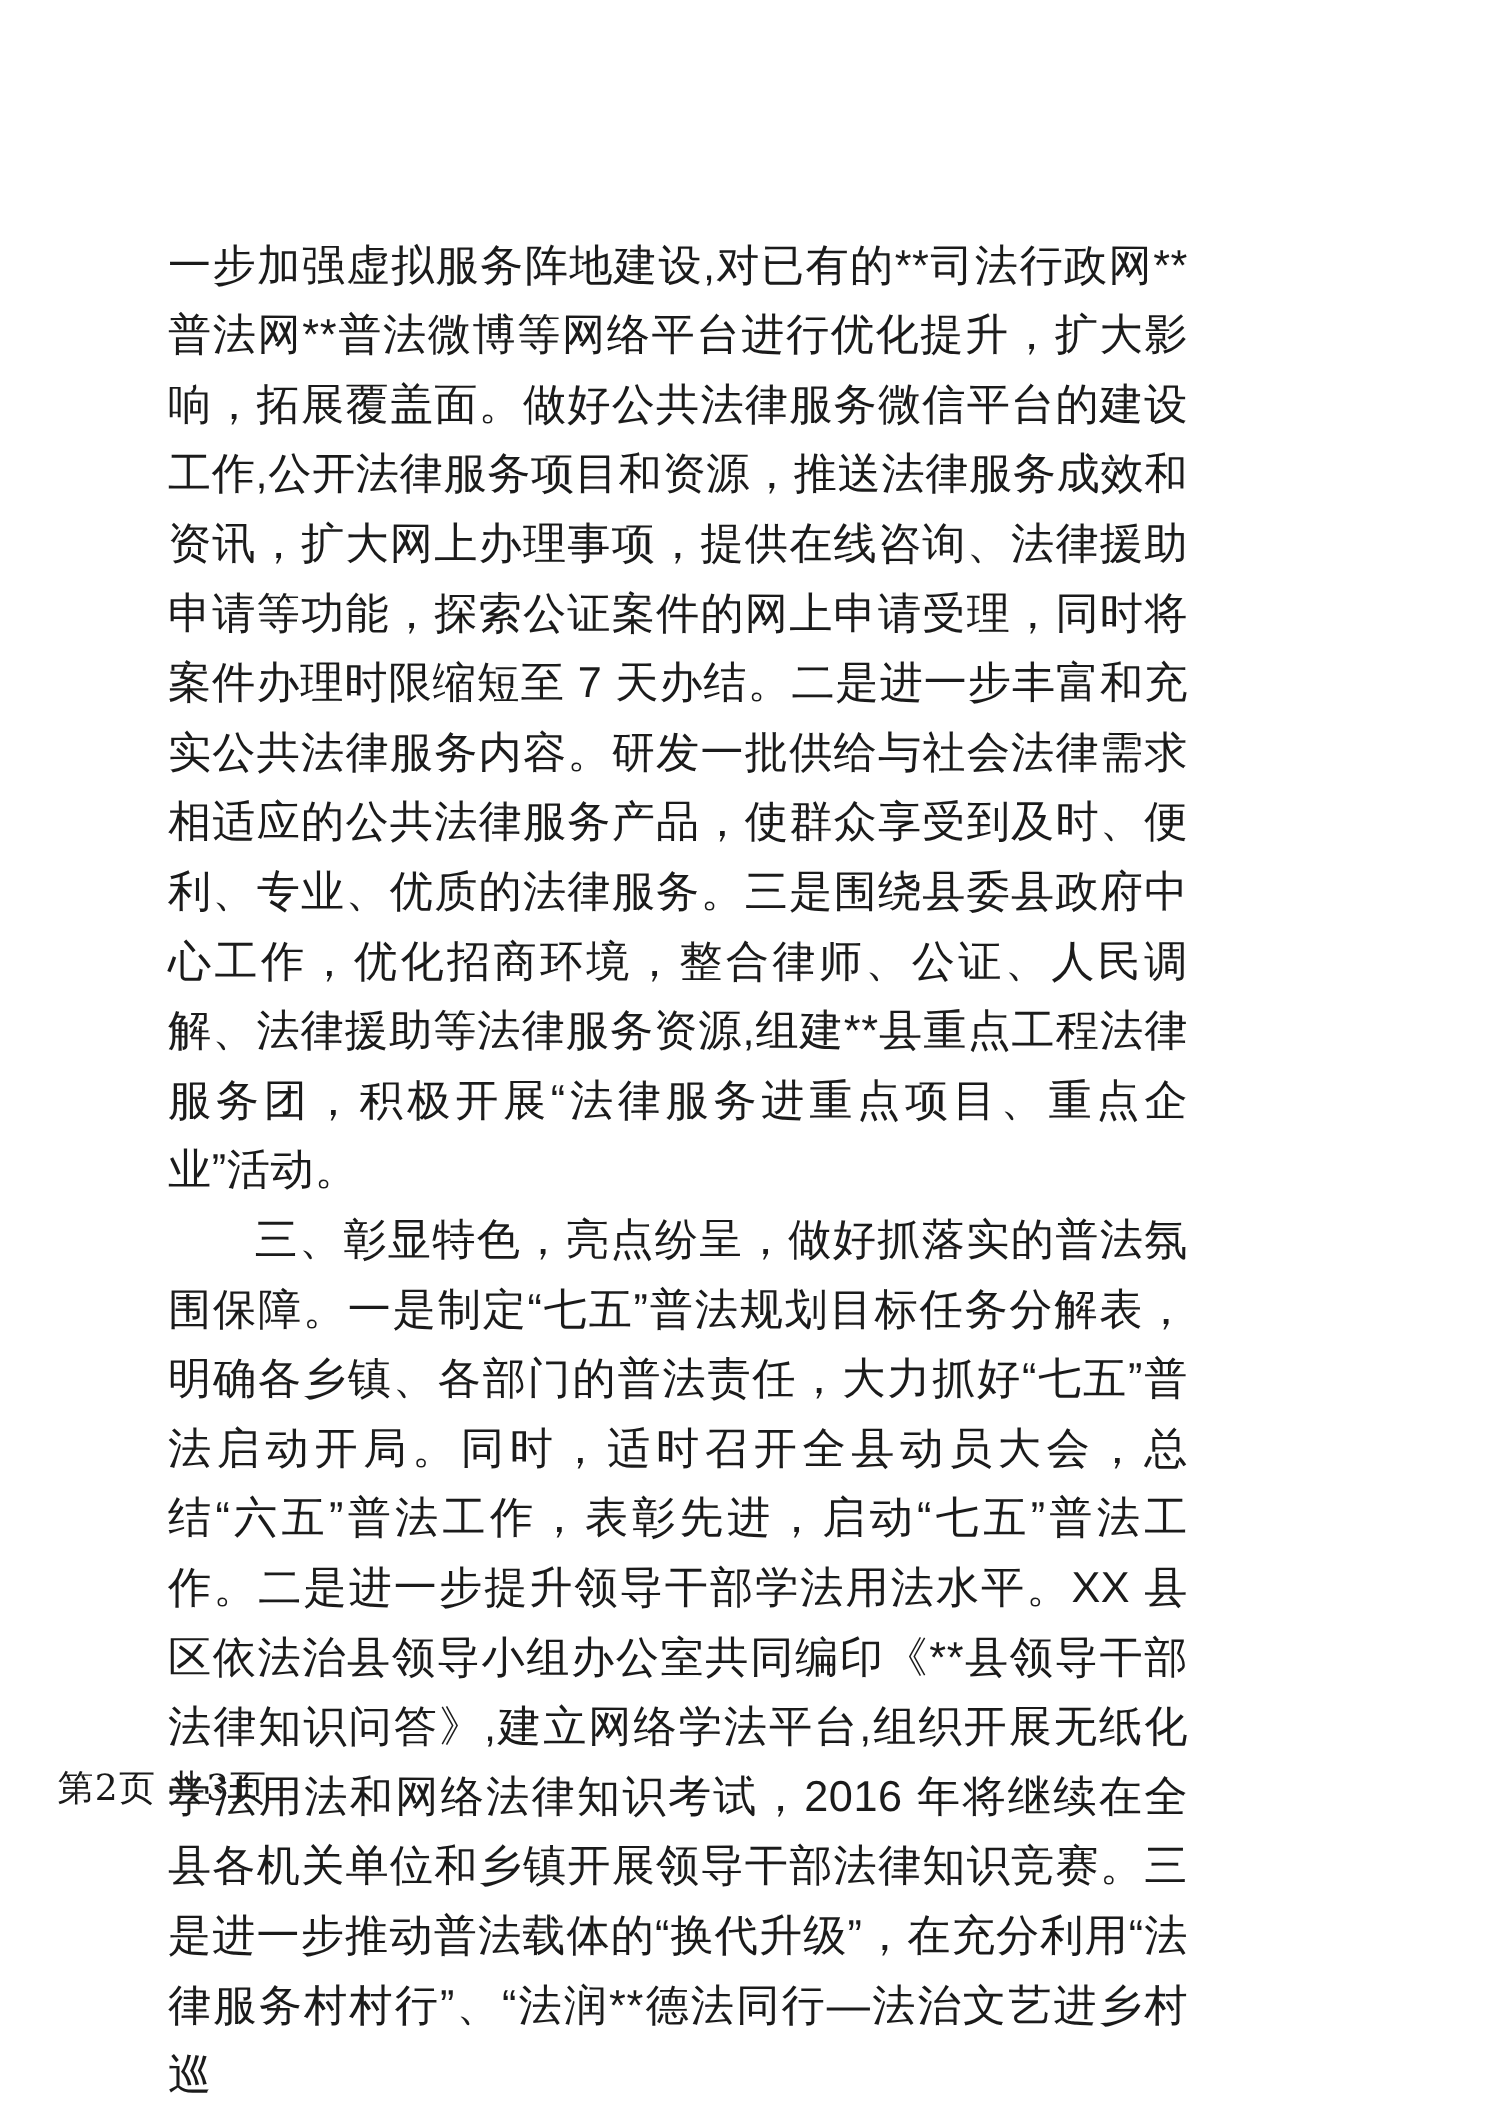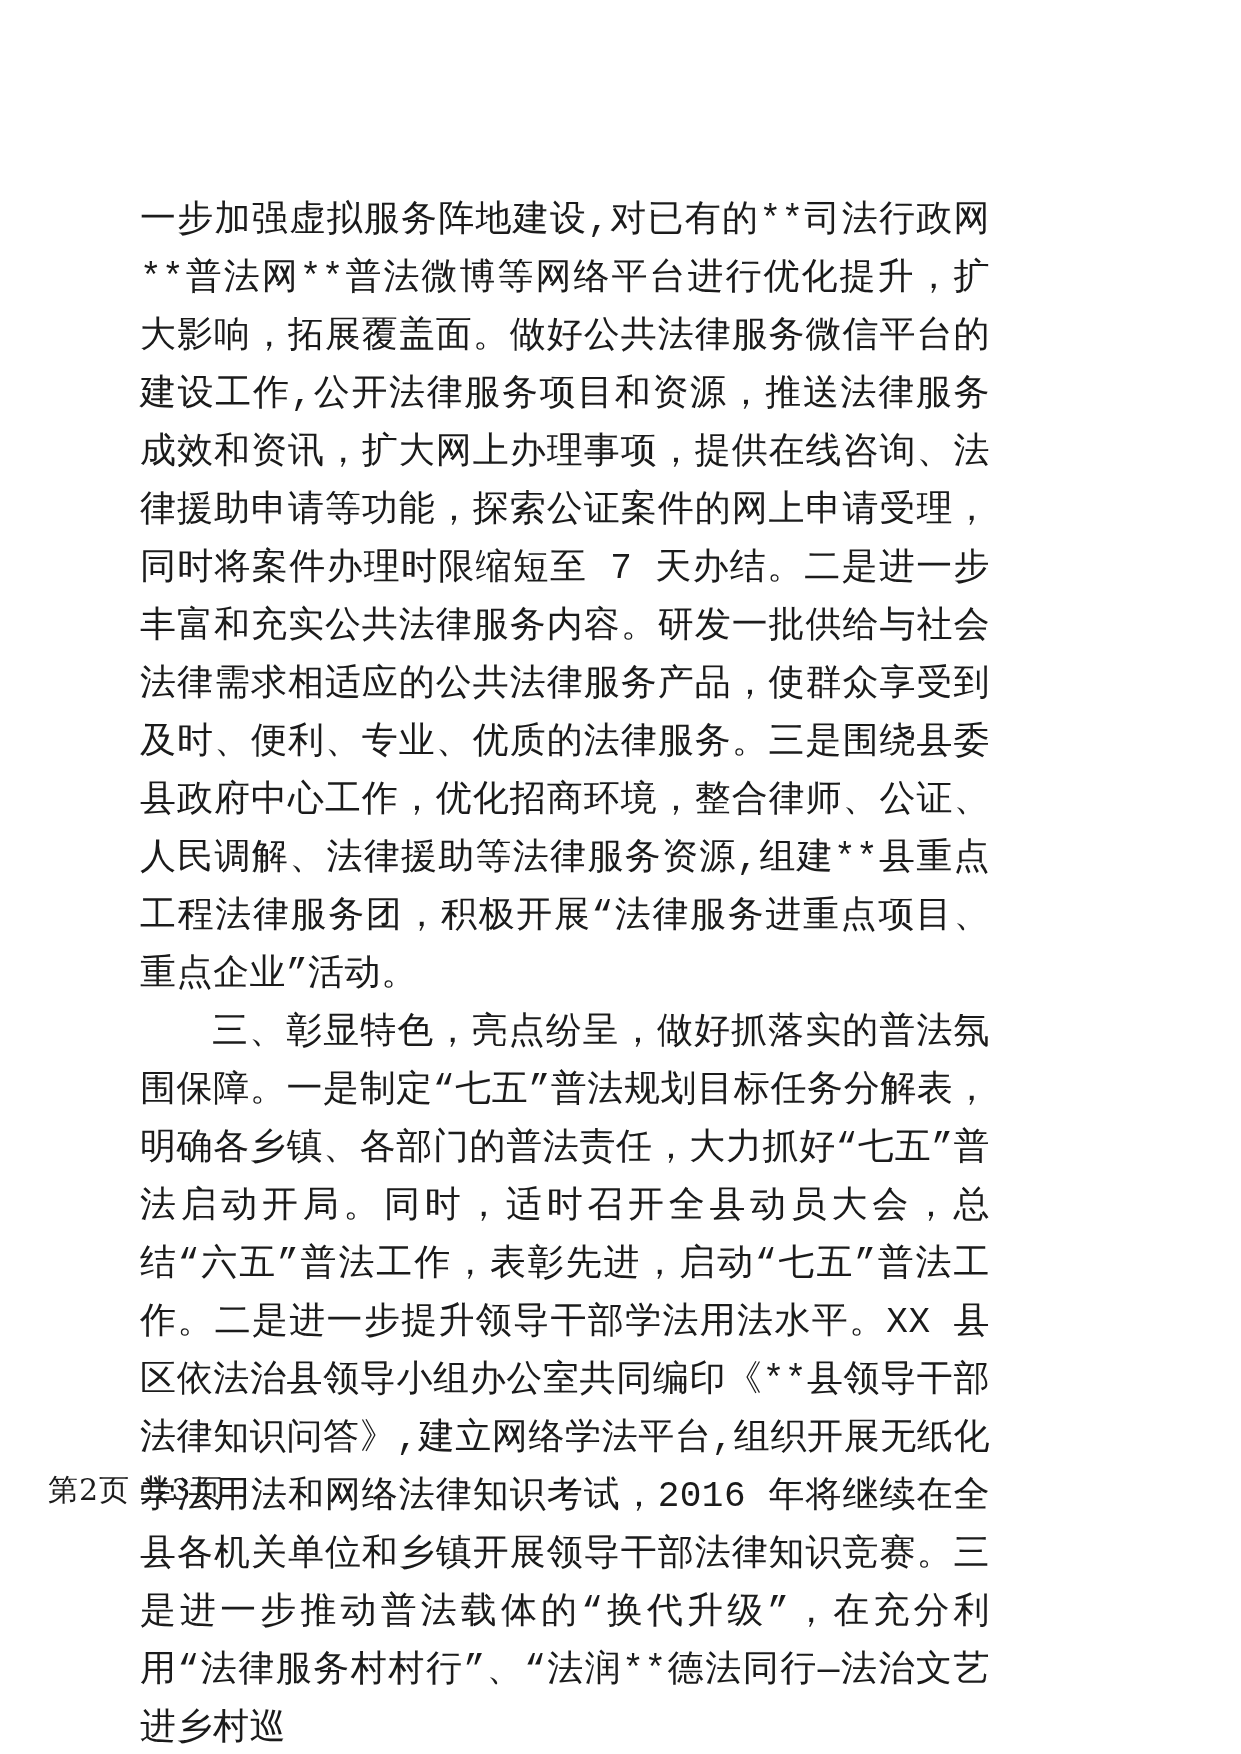--- a/index.html
+++ b/index.html
@@ -23,21 +23,21 @@
     width: 850px;
   }
   .para {
     font-size: 36px;
     line-height: 58px;
     color: #1b1b1b;
     letter-spacing: 0.5px;
     text-align: justify;
     text-justify: inter-ideograph;
     margin: 0 0 0 0;
-    font-family: Liberation Mono, monospace;
+    font-family: Liberation Sans, sans-serif;
   }
   .para.indent {
     text-indent: 72px;
   }
   .footer {
     position: absolute;
     left: 0;
     top: 1470px;
     width: 1241px;
     font-size: 30px;

